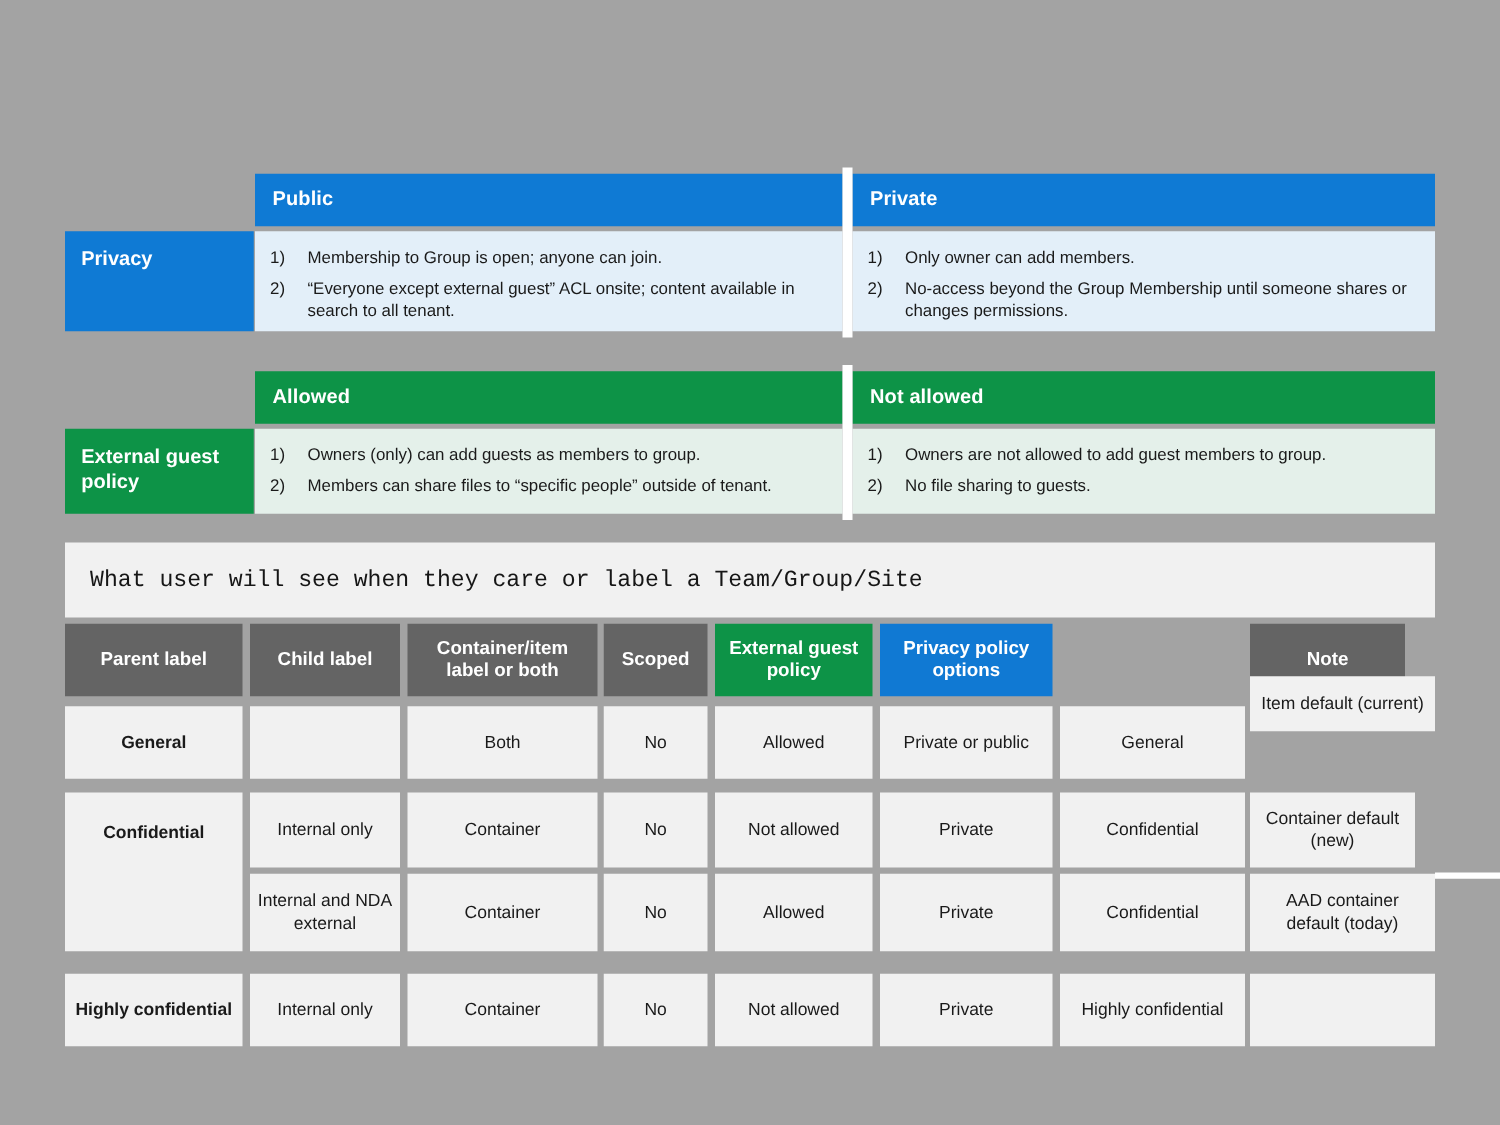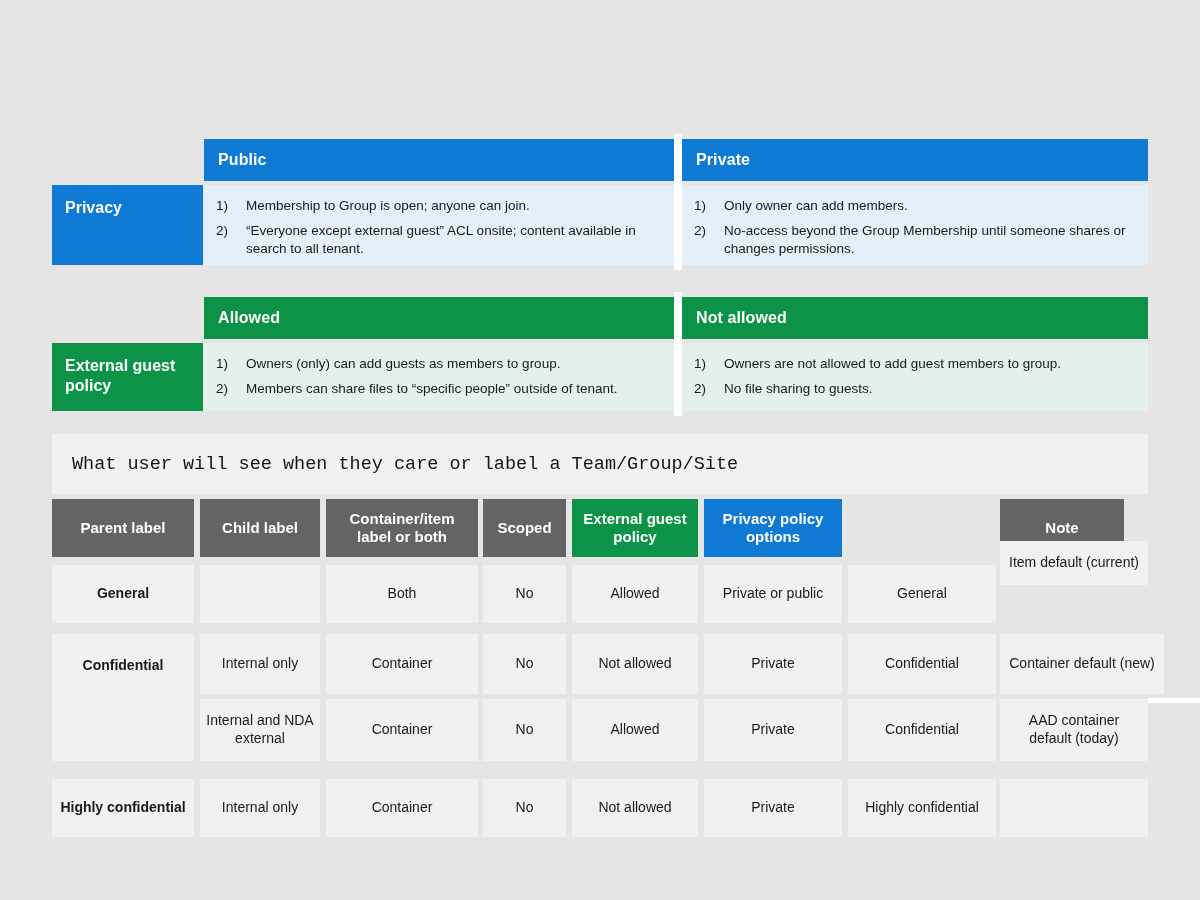--- a/index.html
+++ b/index.html
@@ -2,21 +2,21 @@
 <html><head>
 <meta charset="utf-8">
 <style>
   * { box-sizing: border-box; margin: 0; padding: 0; }
   html, body {
     width: 1200px; height: 900px;
     background: #000000;
     font-family: "Liberation Sans", sans-serif;
     overflow: hidden;
   }
-  .canvas { position: relative; width: 1200px; height: 900px; background: #e5e5e5; }
+  .canvas { position: relative; width: 1200px; height: 900px; background: #a3a3a3; }
 
   
   .blk { position: absolute; }
 
   
   .hdr-bar {
     display: flex; align-items: center;
     font-weight: bold; font-size: 16px; color: #ffffff;
     padding-left: 14px; letter-spacing: .1px;
   }
@@ -228,21 +228,21 @@
   </div>
   <div class="cell td" style="left:572px;top:634px;width:126px;height:60px;">
     <span>Not allowed</span>
   </div>
   <div class="cell td" style="left:704px;top:634px;width:138px;height:60px;">
     <span>Private</span>
   </div>
   <div class="cell td" style="left:848px;top:634px;width:148px;height:60px;">
     <span>Confidential</span>
   </div>
-  <div class="cell td" style="left:1000px;top:634px;width:164px;height:60px;">
+  <div class="cell td" style="left:1000px;top:634px;width:132px;height:60px;">
     <span>Container default (new)</span>
   </div>
 
   <div class="cell td" style="left:200px;top:699px;width:120px;height:62px;">
     <span>Internal and NDA external</span>
   </div>
   <div class="cell td" style="left:326px;top:699px;width:152px;height:62px;">
     <span>Container</span>
   </div>
   <div class="cell td" style="left:483px;top:699px;width:83px;height:62px;">

